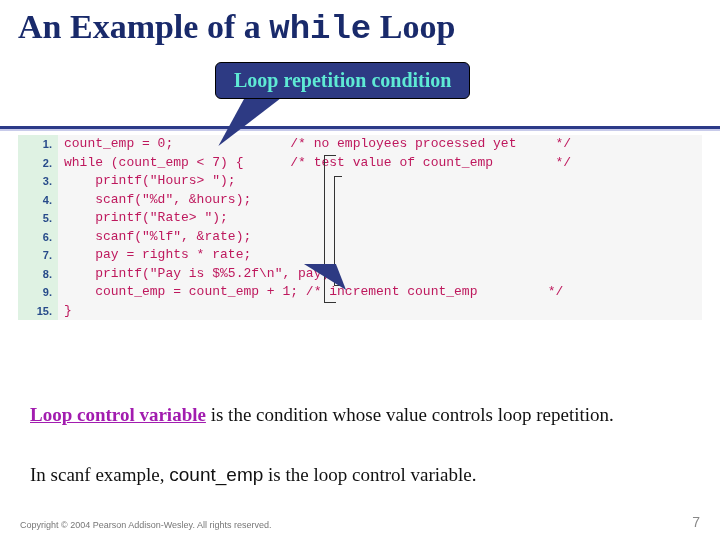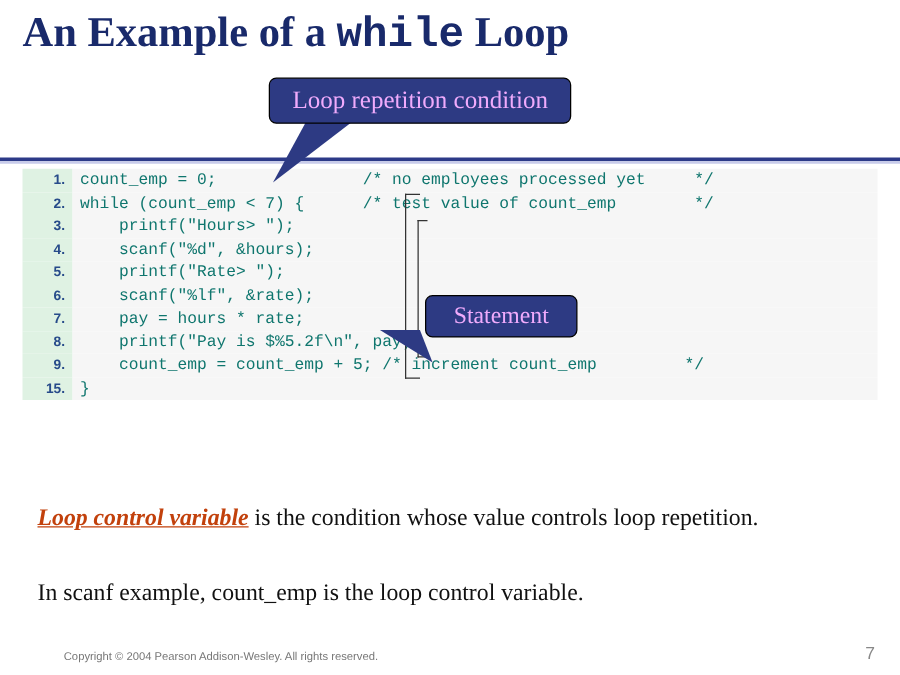--- a/index.html
+++ b/index.html
@@ -8,22 +8,22 @@
   .title { position: absolute; top: 8px; left: 18px; font-size: 34px; font-weight: bold; color: #192a6b; font-family: Georgia, serif; }
   .title .mono { font-family: 'Courier New', monospace; }
   .title-rule { position: absolute; top: 126px; left: 0; width: 720px; height: 3px; background: #2c3a88; }
   .title-rule-shadow { position: absolute; top: 129px; left: 0; width: 720px; height: 2px; background: #c8cbea; }
 
   .callout {
     position: absolute;
     background: #2d3a83;
     border: 1px solid #000;
     border-radius: 6px;
-    color: #f0abfc;
-    font-weight: normal;
+    color: #5eead4;
+    font-weight: bold;
     font-family: Georgia, serif;
     text-align: center;
     padding: 6px 18px;
     z-index: 3;
   }
   .callout1 { top: 62px; left: 215px; font-size: 20px; }
   .callout2 { top: 236px; left: 340px; font-size: 19px; padding: 5px 22px; }
 
   .tail1 {
     position: absolute; z-index: 2;
@@ -40,39 +40,39 @@
     width: 0; height: 0;
     border-left: 30px solid transparent;
     border-right: 2px solid transparent;
     border-top: 26px solid #2d3a83;
     transform: skewX(25deg);
   }
 
   .code-wrap { position: absolute; top: 135px; left: 18px; width: 684px; }
   .code-row { display: flex; height: 18.5px; font-family: 'Courier New', monospace; font-size: 13px; line-height: 18.5px; }
   .ln-col { width: 40px; background: #dff2e3; color: #274b8a; text-align: right; padding-right: 6px; font-weight: bold; font-family: Arial, sans-serif; font-size: 11px; }
-  .code-col { flex: 1; background: #f6f6f6; color: #0f766e; white-space: pre; padding-left: 6px; }
+  .code-col { flex: 1; background: #f6f6f6; color: #be185d; white-space: pre; padding-left: 6px; }
 
   .bracket {
     position: absolute;
     border: 1px solid #333;
     border-right: none;
     z-index: 1;
   }
   .bracket-outer { top: 155px; left: 324px; width: 12px; height: 148px; }
   .bracket-inner { top: 176px; left: 334px; width: 8px; height: 110px; }
 
   .body-text { position: absolute; left: 30px; right: 30px; font-family: Georgia, serif; font-size: 19px; color: #111; line-height: 1.3; }
   .p1 { top: 403px; }
   .p2 { top: 463px; }
-  .olive { color: #c2410c; font-weight: bold; text-decoration: underline; font-style: italic; }
-  .mono-inline { font-family: Liberation Serif, serif; margin-top: 48px; }
+  .olive { color: #a21caf; font-weight: bold; text-decoration: underline; }
+  .mono-inline { font-family: Liberation Sans, sans-serif; margin-top: 48px; }
 
   .footer { position: absolute; bottom: 10px; width: 720px; }
-  .copyright { position: absolute; left: 20px; bottom: 0; font-size: 9px; color: #777; font-family: Arial, sans-serif; margin-left: 31px; }
+  .copyright { position: absolute; left: 20px; bottom: 0; font-size: 9px; color: #777; font-family: Arial, sans-serif; }
   .pagenum { position: absolute; right: 20px; bottom: 0; font-size: 14px; color: #888; font-family: Arial, sans-serif; }
 </style>
 </head>
 <body>
 
 <div class="slide">
 
   <div class="title">
     <span>An Example of a </span><span class="mono">while</span><span> Loop</span>
   </div>
@@ -105,42 +105,39 @@
     <div class="code-row">
         <div class="ln-col">5.</div>
         <div class="code-col">    printf("Rate&gt; ");</div>
       </div>
     <div class="code-row">
         <div class="ln-col">6.</div>
         <div class="code-col">    scanf("%lf", &amp;rate);</div>
       </div>
     <div class="code-row">
         <div class="ln-col">7.</div>
-        <div class="code-col">    pay = hours * rate;</div>
+        <div class="code-col">    pay = rights * rate;</div>
       </div>
     <div class="code-row">
         <div class="ln-col">8.</div>
         <div class="code-col">    printf("Pay is $%5.2f\n", pay);</div>
       </div>
     <div class="code-row">
         <div class="ln-col">9.</div>
-        <div class="code-col">    count_emp = count_emp + 5; /* increment count_emp         */</div>
+        <div class="code-col">    count_emp = count_emp + 1; /* increment count_emp         */</div>
       </div>
     <div class="code-row">
         <div class="ln-col">15.</div>
         <div class="code-col">}</div>
       </div>
   </div>
 
   <div class="bracket bracket-outer"></div>
   <div class="bracket bracket-inner"></div>
 
-  <div class="callout callout2">
-    <span>Statement</span>
-  </div>
   <div class="tail2"></div>
 
   <div class="body-text p1">
     <span class="olive">Loop control variable</span><span> is the condition whose value controls loop repetition.</span>
   </div>
 
   <div class="body-text p2">
     <span>In scanf example, </span><span class="mono-inline">count_emp</span><span> is the loop control variable.</span>
   </div>
 

